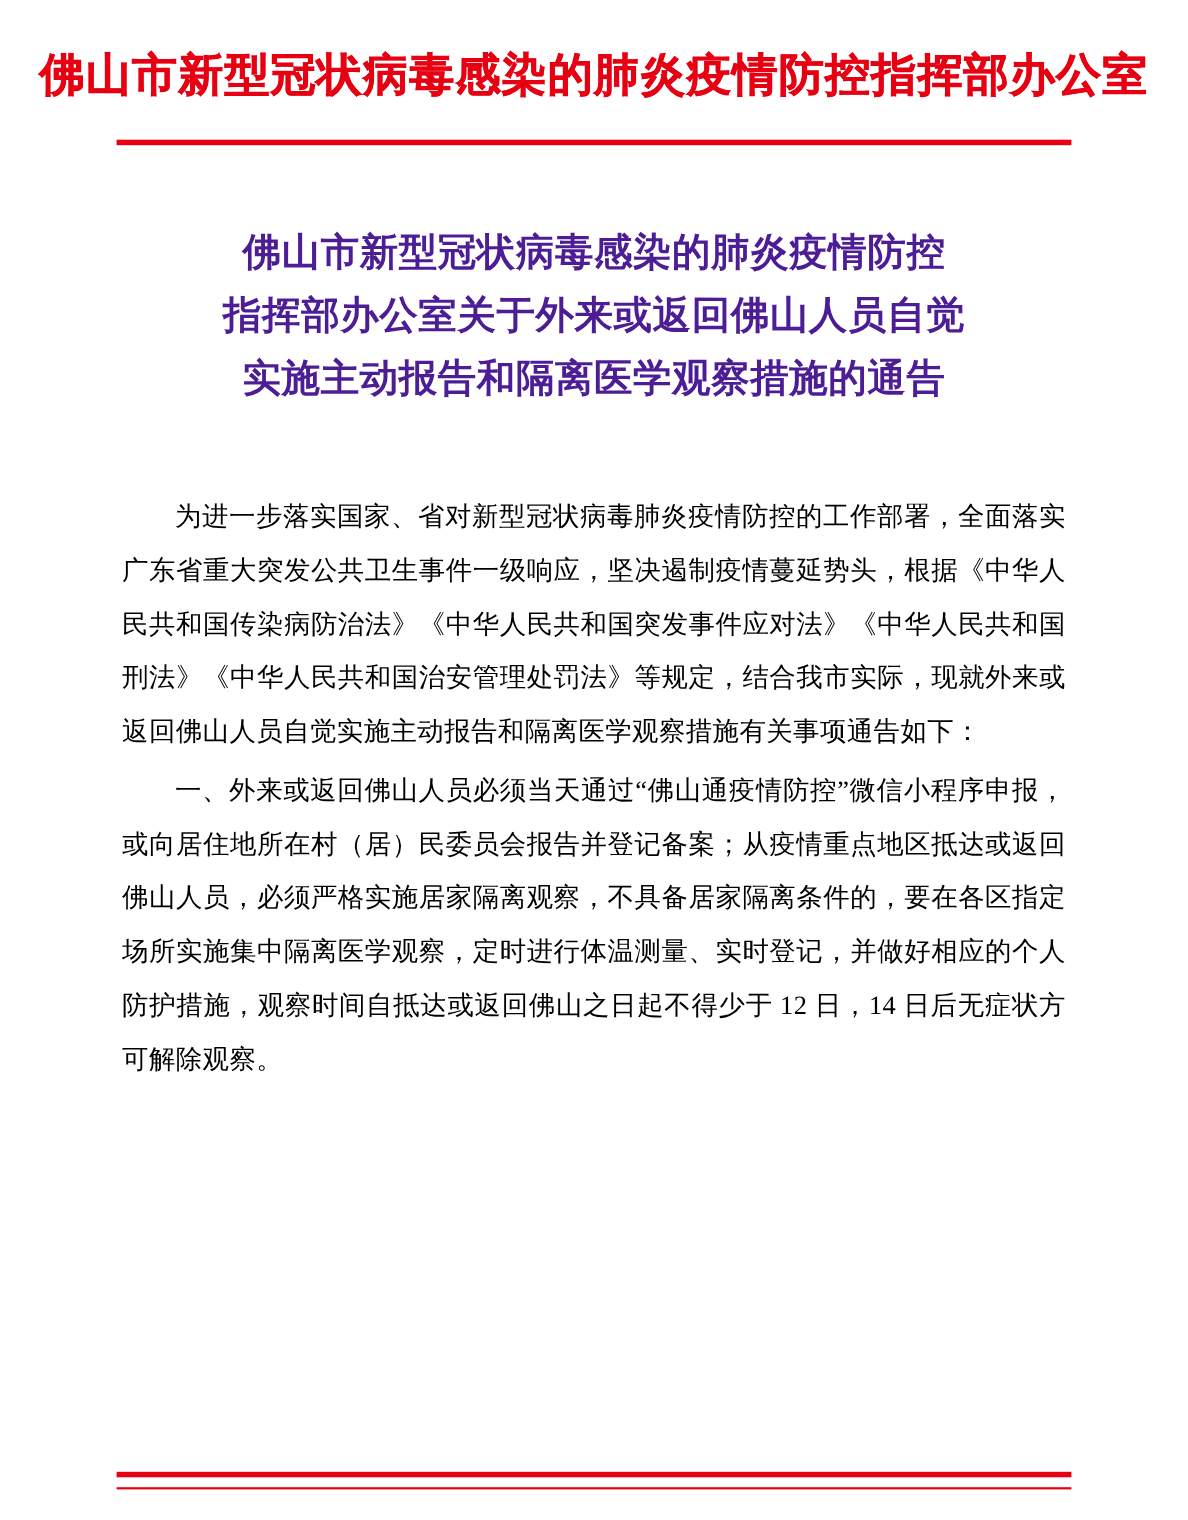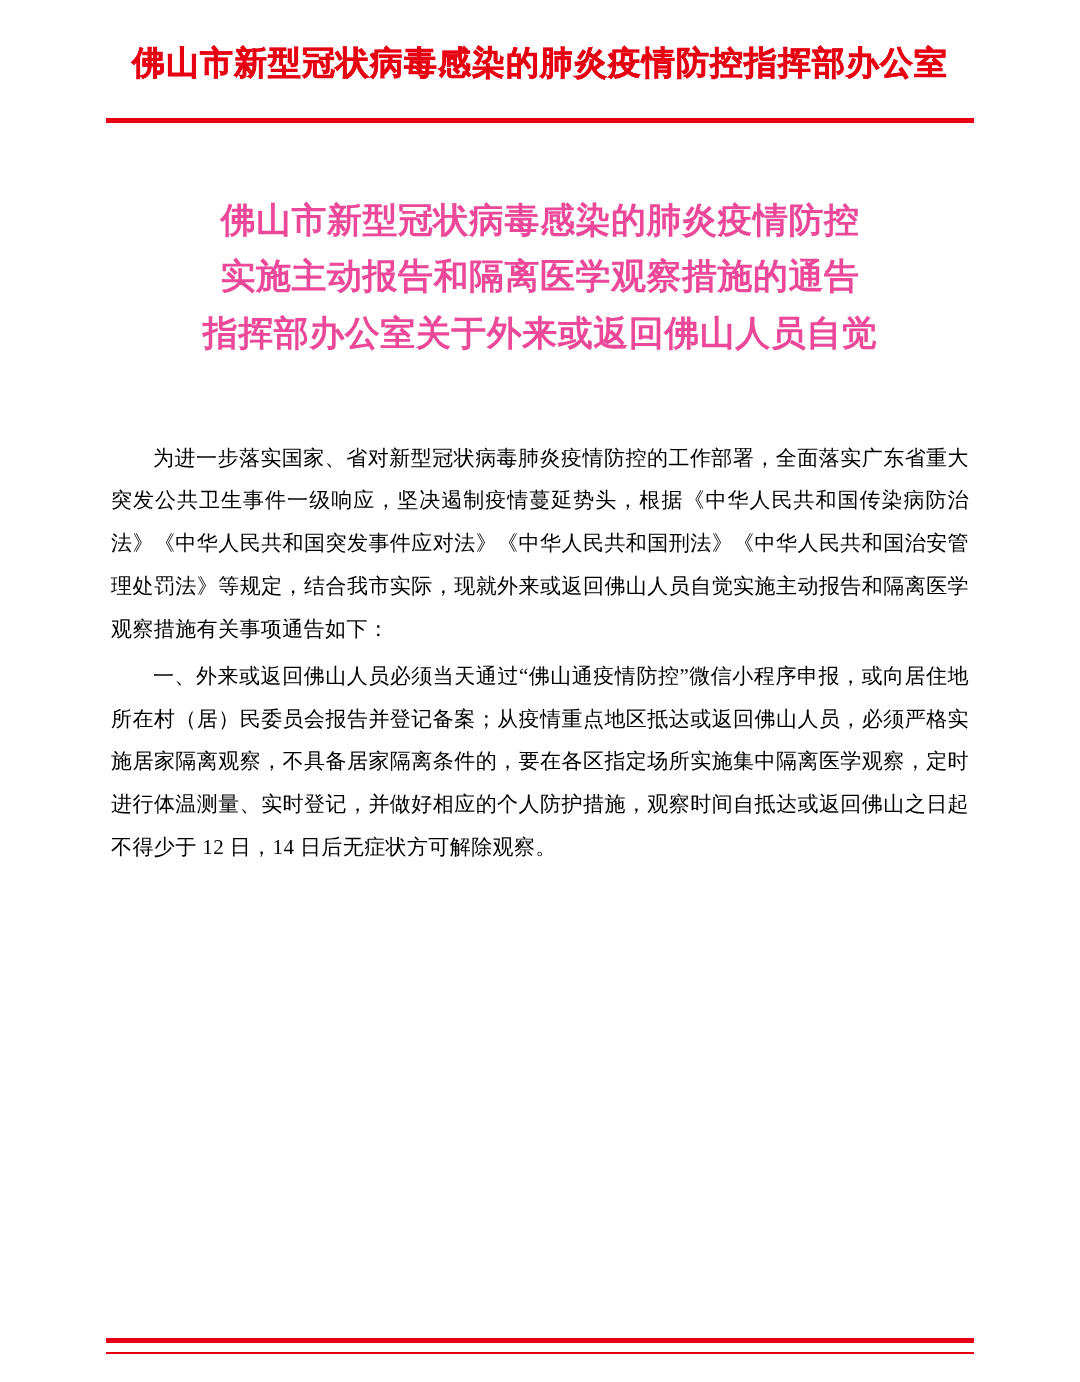--- a/index.html
+++ b/index.html
@@ -23,54 +23,54 @@
   }
   
   .masthead {
     text-align: center;
     padding-top: 44px;
   }
   .masthead-title {
     color: #e60012;
     font-family: "Liberation Serif", "DejaVu Serif", serif;
     font-weight: bold;
-    font-size: 33px;
+    font-size: 41px;
     letter-spacing: 1px;
     line-height: 1.2;
     white-space: nowrap;
     -webkit-text-stroke: 0.6px #e60012;
   }
   .masthead-rule {
     margin: 34px auto 0 auto;
     width: 868px;
     height: 5px;
     background: #e60012;
   }
   
   .doc-title {
     margin: 70px auto 0 auto;
     width: 790px;
     text-align: center;
     font-weight: bold;
     font-size: 35px;
     line-height: 1.62;
     letter-spacing: 0.5px;
-    color: #ec4899;
+    color: #4c1d95;
   }
   .doc-title .line {
     display: block;
     white-space: nowrap;
   }
   
   .body-text {
     margin: 74px auto 0 auto;
     width: 858px;
   }
   .para {
-    font-size: 21px;
+    font-size: 24px;
     line-height: 2.04;
     letter-spacing: 0.4px;
     text-align: justify;
     text-justify: inter-ideograph;
     margin: 0 0 4px 0;
     text-indent: 2em;
   }
   
   .footer-rules {
     position: absolute;
@@ -96,22 +96,22 @@
 
 <div class="page">
 
   <div class="masthead">
     <div class="masthead-title">佛山市新型冠状病毒感染的肺炎疫情防控指挥部办公室</div>
     <div class="masthead-rule"></div>
   </div>
 
   <div class="doc-title">
     <span class="line">佛山市新型冠状病毒感染的肺炎疫情防控</span>
+    <span class="line">指挥部办公室关于外来或返回佛山人员自觉</span>
     <span class="line">实施主动报告和隔离医学观察措施的通告</span>
-    <span class="line">指挥部办公室关于外来或返回佛山人员自觉</span>
   </div>
 
   <div class="body-text">
     <p class="para">为进一步落实国家、省对新型冠状病毒肺炎疫情防控的工作部署，全面落实广东省重大突发公共卫生事件一级响应，坚决遏制疫情蔓延势头，根据《中华人民共和国传染病防治法》《中华人民共和国突发事件应对法》《中华人民共和国刑法》《中华人民共和国治安管理处罚法》等规定，结合我市实际，现就外来或返回佛山人员自觉实施主动报告和隔离医学观察措施有关事项通告如下：</p>
     <p class="para">一、外来或返回佛山人员必须当天通过“佛山通疫情防控”微信小程序申报，或向居住地所在村（居）民委员会报告并登记备案；从疫情重点地区抵达或返回佛山人员，必须严格实施居家隔离观察，不具备居家隔离条件的，要在各区指定场所实施集中隔离医学观察，定时进行体温测量、实时登记，并做好相应的个人防护措施，观察时间自抵达或返回佛山之日起不得少于 12 日，14 日后无症状方可解除观察。</p>
   </div>
 
   <div class="footer-rules">
     <div class="footer-rule-thick"></div>
     <div class="footer-rule-thin"></div>

